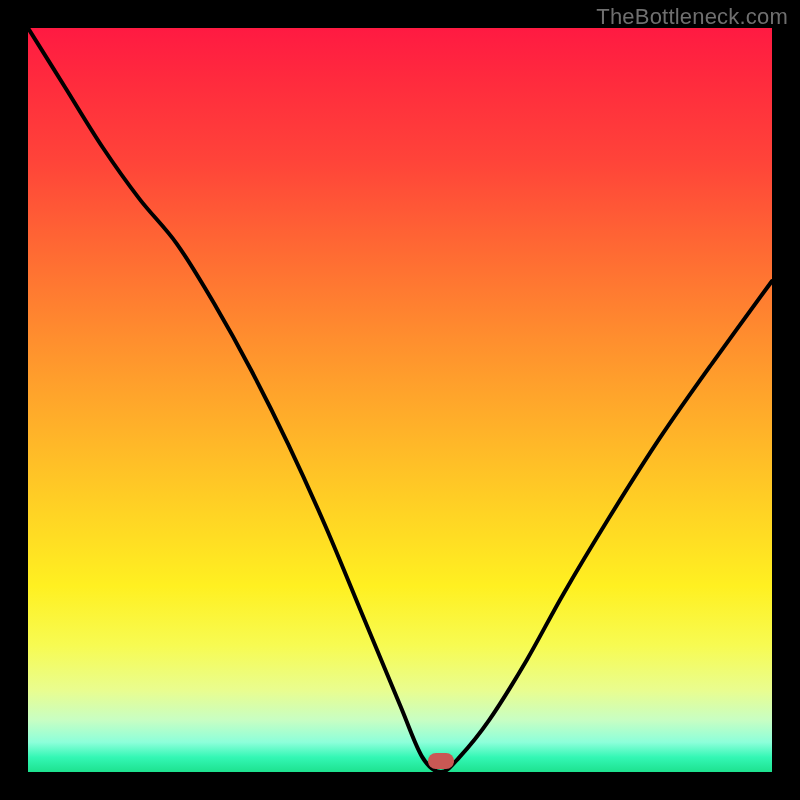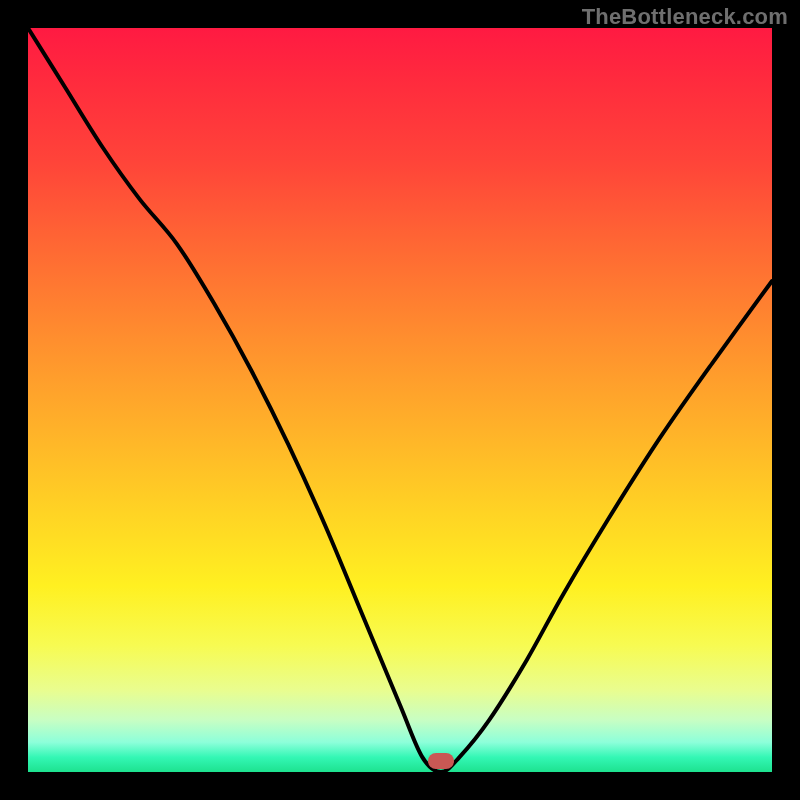--- a/index.html
+++ b/index.html
@@ -16,21 +16,21 @@
     width: 800px;
     height: 800px;
     background: #000;
   }
   .watermark {
     position: absolute;
     top: 4px;
     right: 12px;
     color: #6f6f6f;
     font-size: 22px;
-    font-weight: 700;
+    font-weight: 400;
     letter-spacing: 0.2px;
     z-index: 5;
   }
   .plot {
     position: absolute;
     left: 28px;
     top: 28px;
     width: 744px;
     height: 744px;
     background: linear-gradient(

